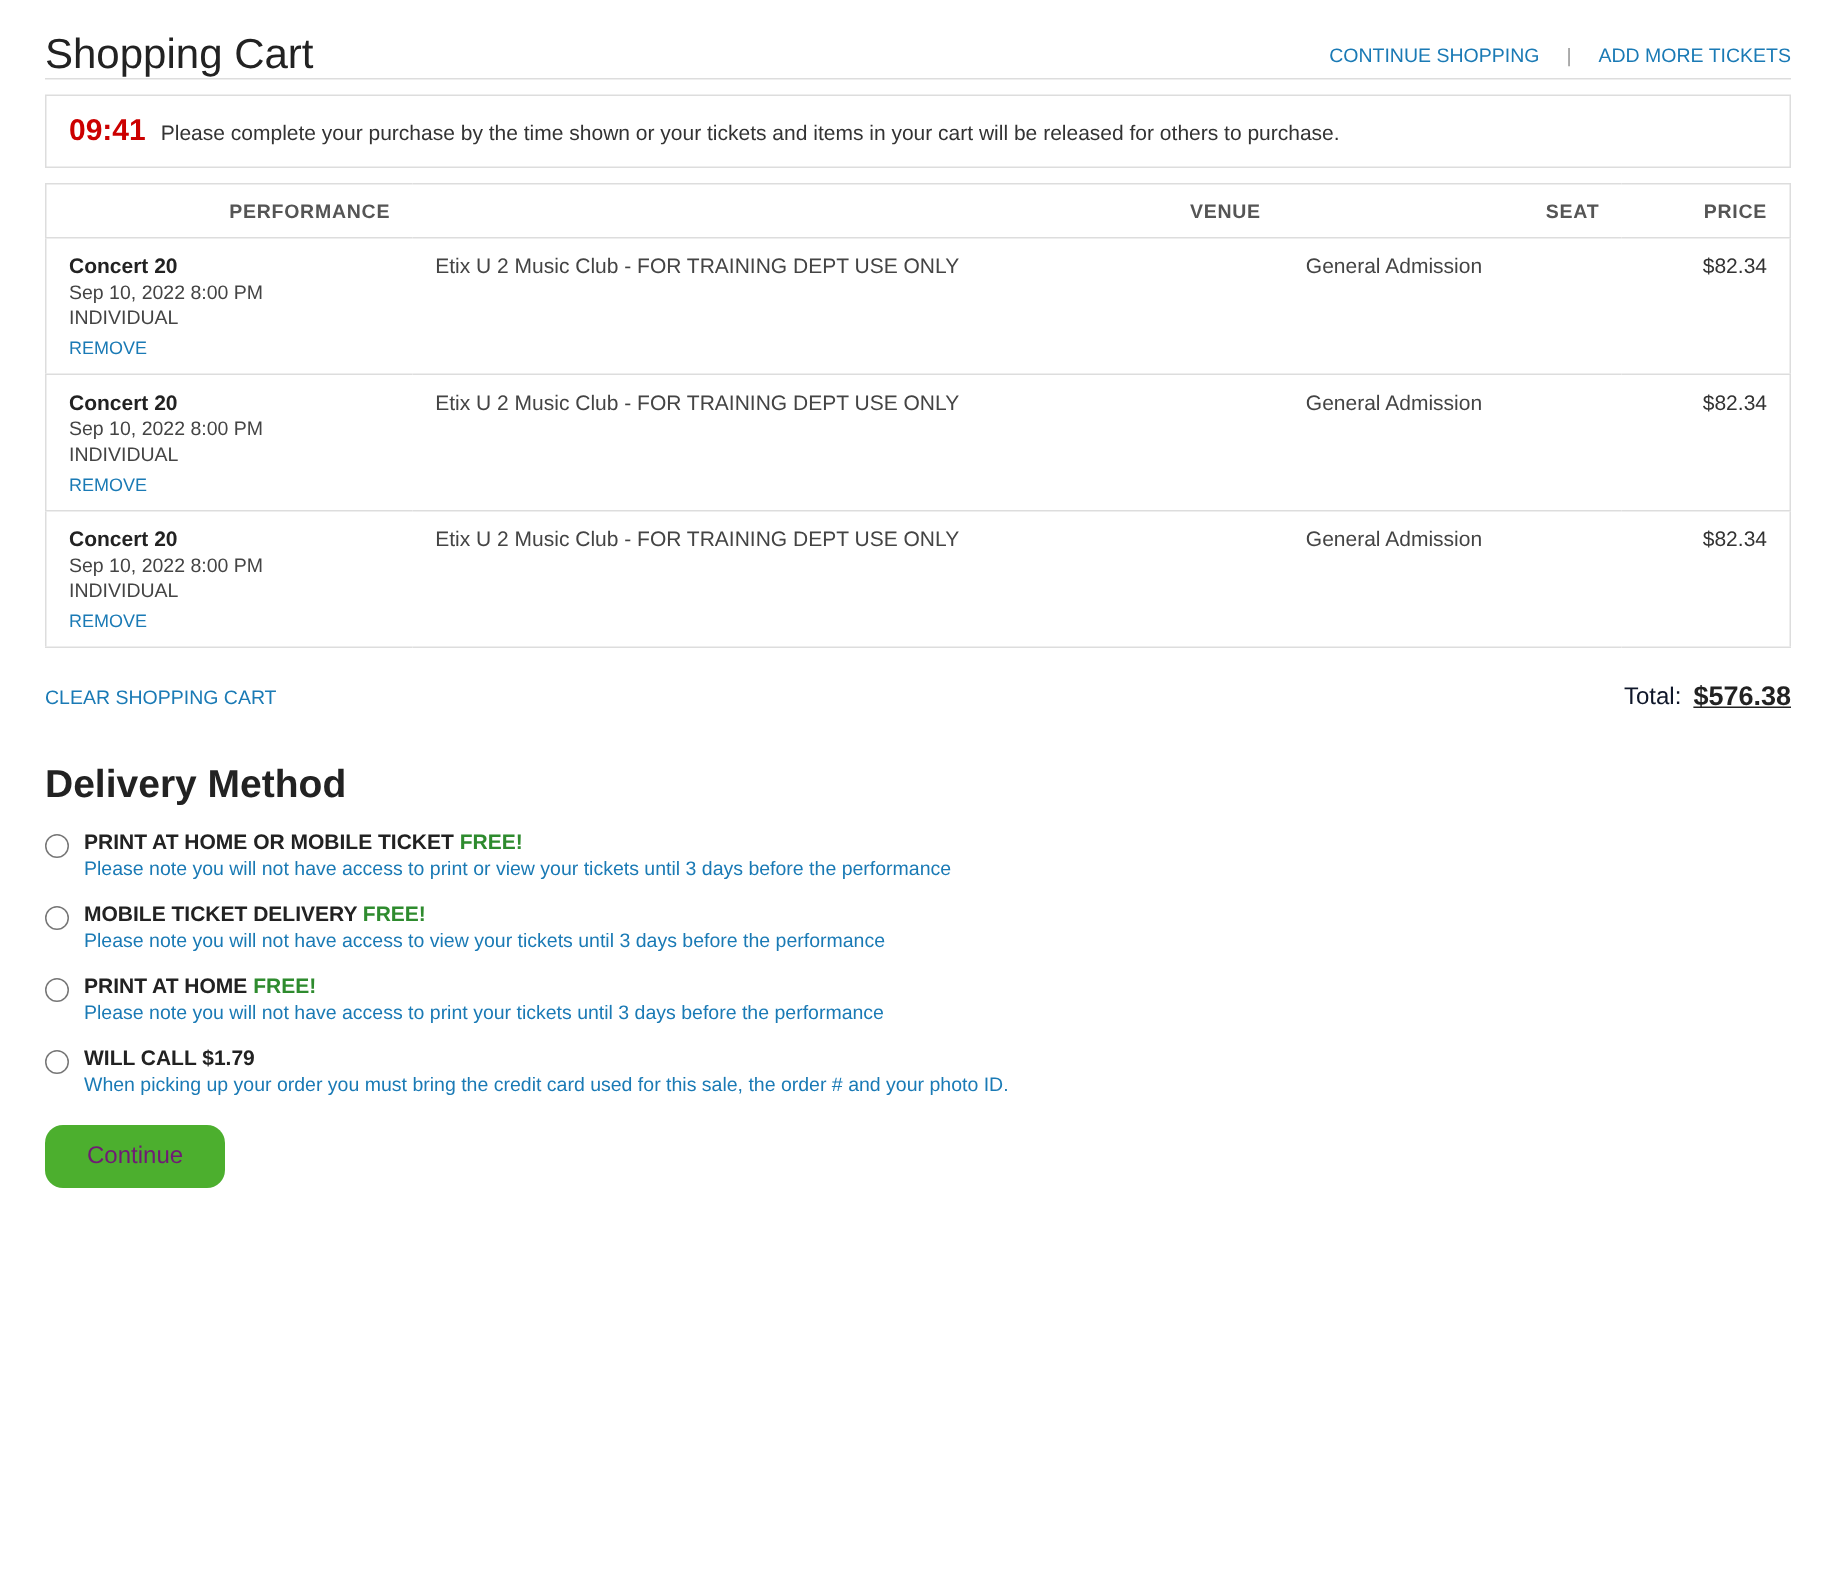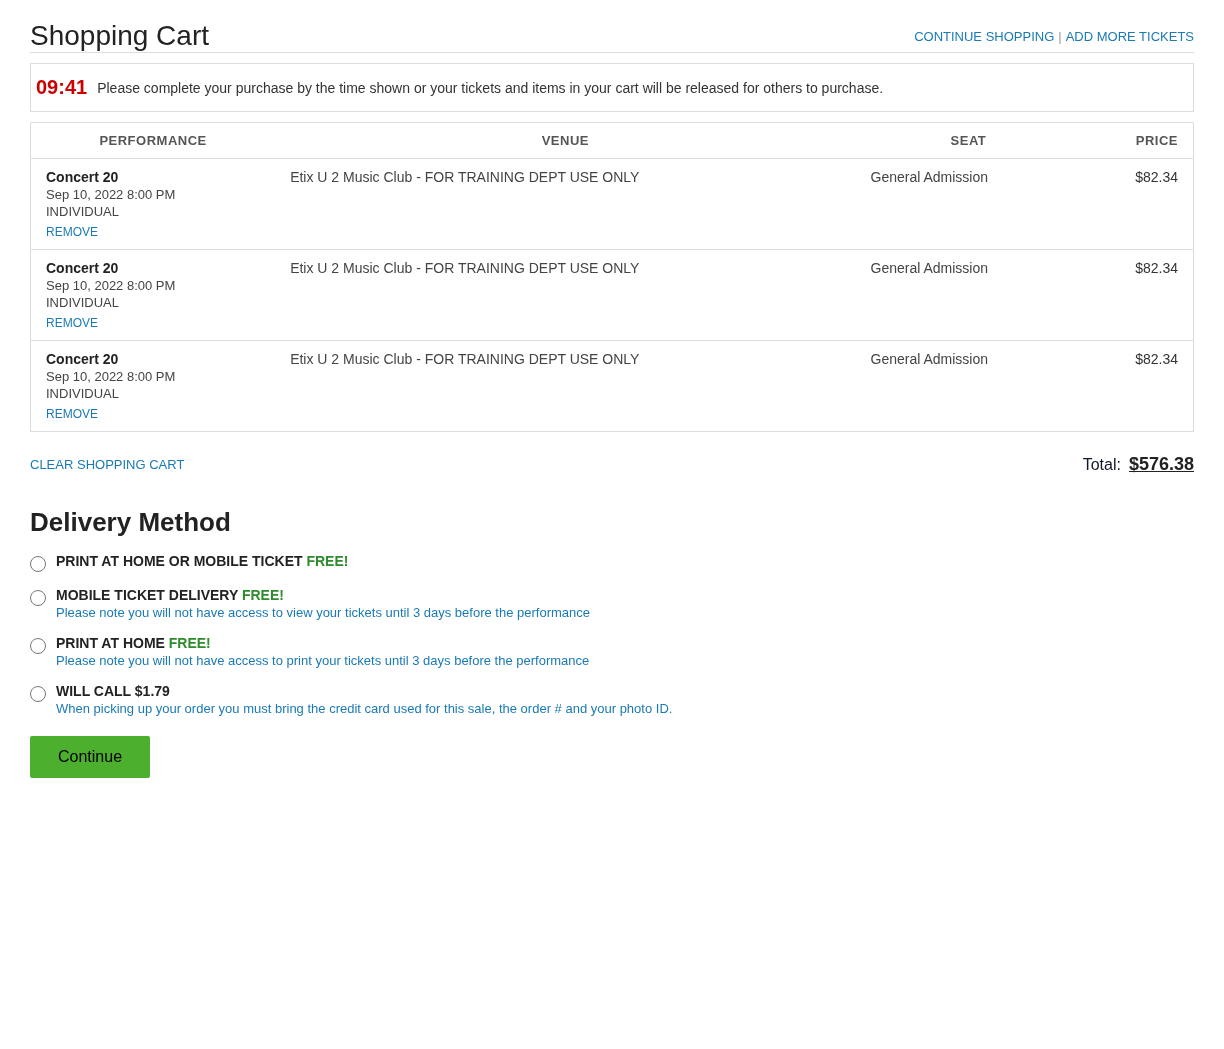--- a/index.html
+++ b/index.html
@@ -23,38 +23,38 @@
       margin-bottom: 10px;
     }
     .page-title {
       font-size: 28px;
       font-weight: normal;
       color: #222;
     }
     .header-links {
       display: flex;
       align-items: flex-start;
-      gap: 4px;
+      gap: 18px;
       font-size: 13px;
     }
     .header-link {
       color: #1a7ab5;
       text-decoration: none;
       text-transform: uppercase;
       font-size: 13px;
       cursor: pointer;
     }
     .header-divider {
       color: #999;
     }
 
     
     .timer-banner {
       border: 1px solid #ddd;
-      padding: 12px 5px;
+      padding: 12px 15px;
       margin-bottom: 10px;
       display: flex;
       align-items: center;
       gap: 10px;
       background: #fff;
     }
     .timer-value {
       color: #cc0000;
       font-size: 20px;
       font-weight: bold;
@@ -69,21 +69,21 @@
     .cart-table {
       width: 100%;
       border-collapse: collapse;
       border: 1px solid #ddd;
       margin-bottom: 10px;
     }
     .cart-table thead tr {
       border-bottom: 1px solid #ddd;
     }
     .cart-table th {
-      text-align: center;
+      text-align: right;
       padding: 10px 15px;
       font-size: 13px;
       font-weight: bold;
       color: #555;
       text-transform: uppercase;
       letter-spacing: 0.5px;
     }
     .cart-table th.price-col {
       text-align: right;
     }
@@ -194,26 +194,26 @@
     }
     .delivery-option-desc {
       color: #1a7ab5;
       font-size: 13px;
       margin-top: 2px;
     }
 
     
     .continue-btn {
       background-color: #4caf2e;
-      color: #000000;
+      color: #701a75;
       border: none;
       padding: 12px 28px;
       font-size: 16px;
       cursor: pointer;
-      border-radius: 2px;
+      border-radius: 12px;
       font-weight: normal;
     }
 
     .venue-cell {
       color: #444;
       font-size: 14px;
     }
     .seat-cell {
       color: #444;
       font-size: 14px;
@@ -299,20 +299,21 @@
 
 <div class="delivery-section">
   <h2 class="delivery-title">Delivery Method</h2>
   <div id="delivery-options">
       <div class="delivery-option">
       <input type="radio" name="delivery" id="opt1" style="">
       <div class="delivery-option-content">
         <label for="opt1" class="delivery-option-title">
           PRINT AT HOME OR MOBILE TICKET<span class="delivery-free"> FREE!</span>
         </label>
+        <div class="delivery-option-desc">Please note you will not have access to print or view your tickets until 3 days before the performance</div>
       </div>
     </div>
       <div class="delivery-option">
       <input type="radio" name="delivery" id="opt2" style="">
       <div class="delivery-option-content">
         <label for="opt2" class="delivery-option-title">
           MOBILE TICKET DELIVERY<span class="delivery-free"> FREE!</span>
         </label>
         <div class="delivery-option-desc">Please note you will not have access to view your tickets until 3 days before the performance</div>
       </div>

